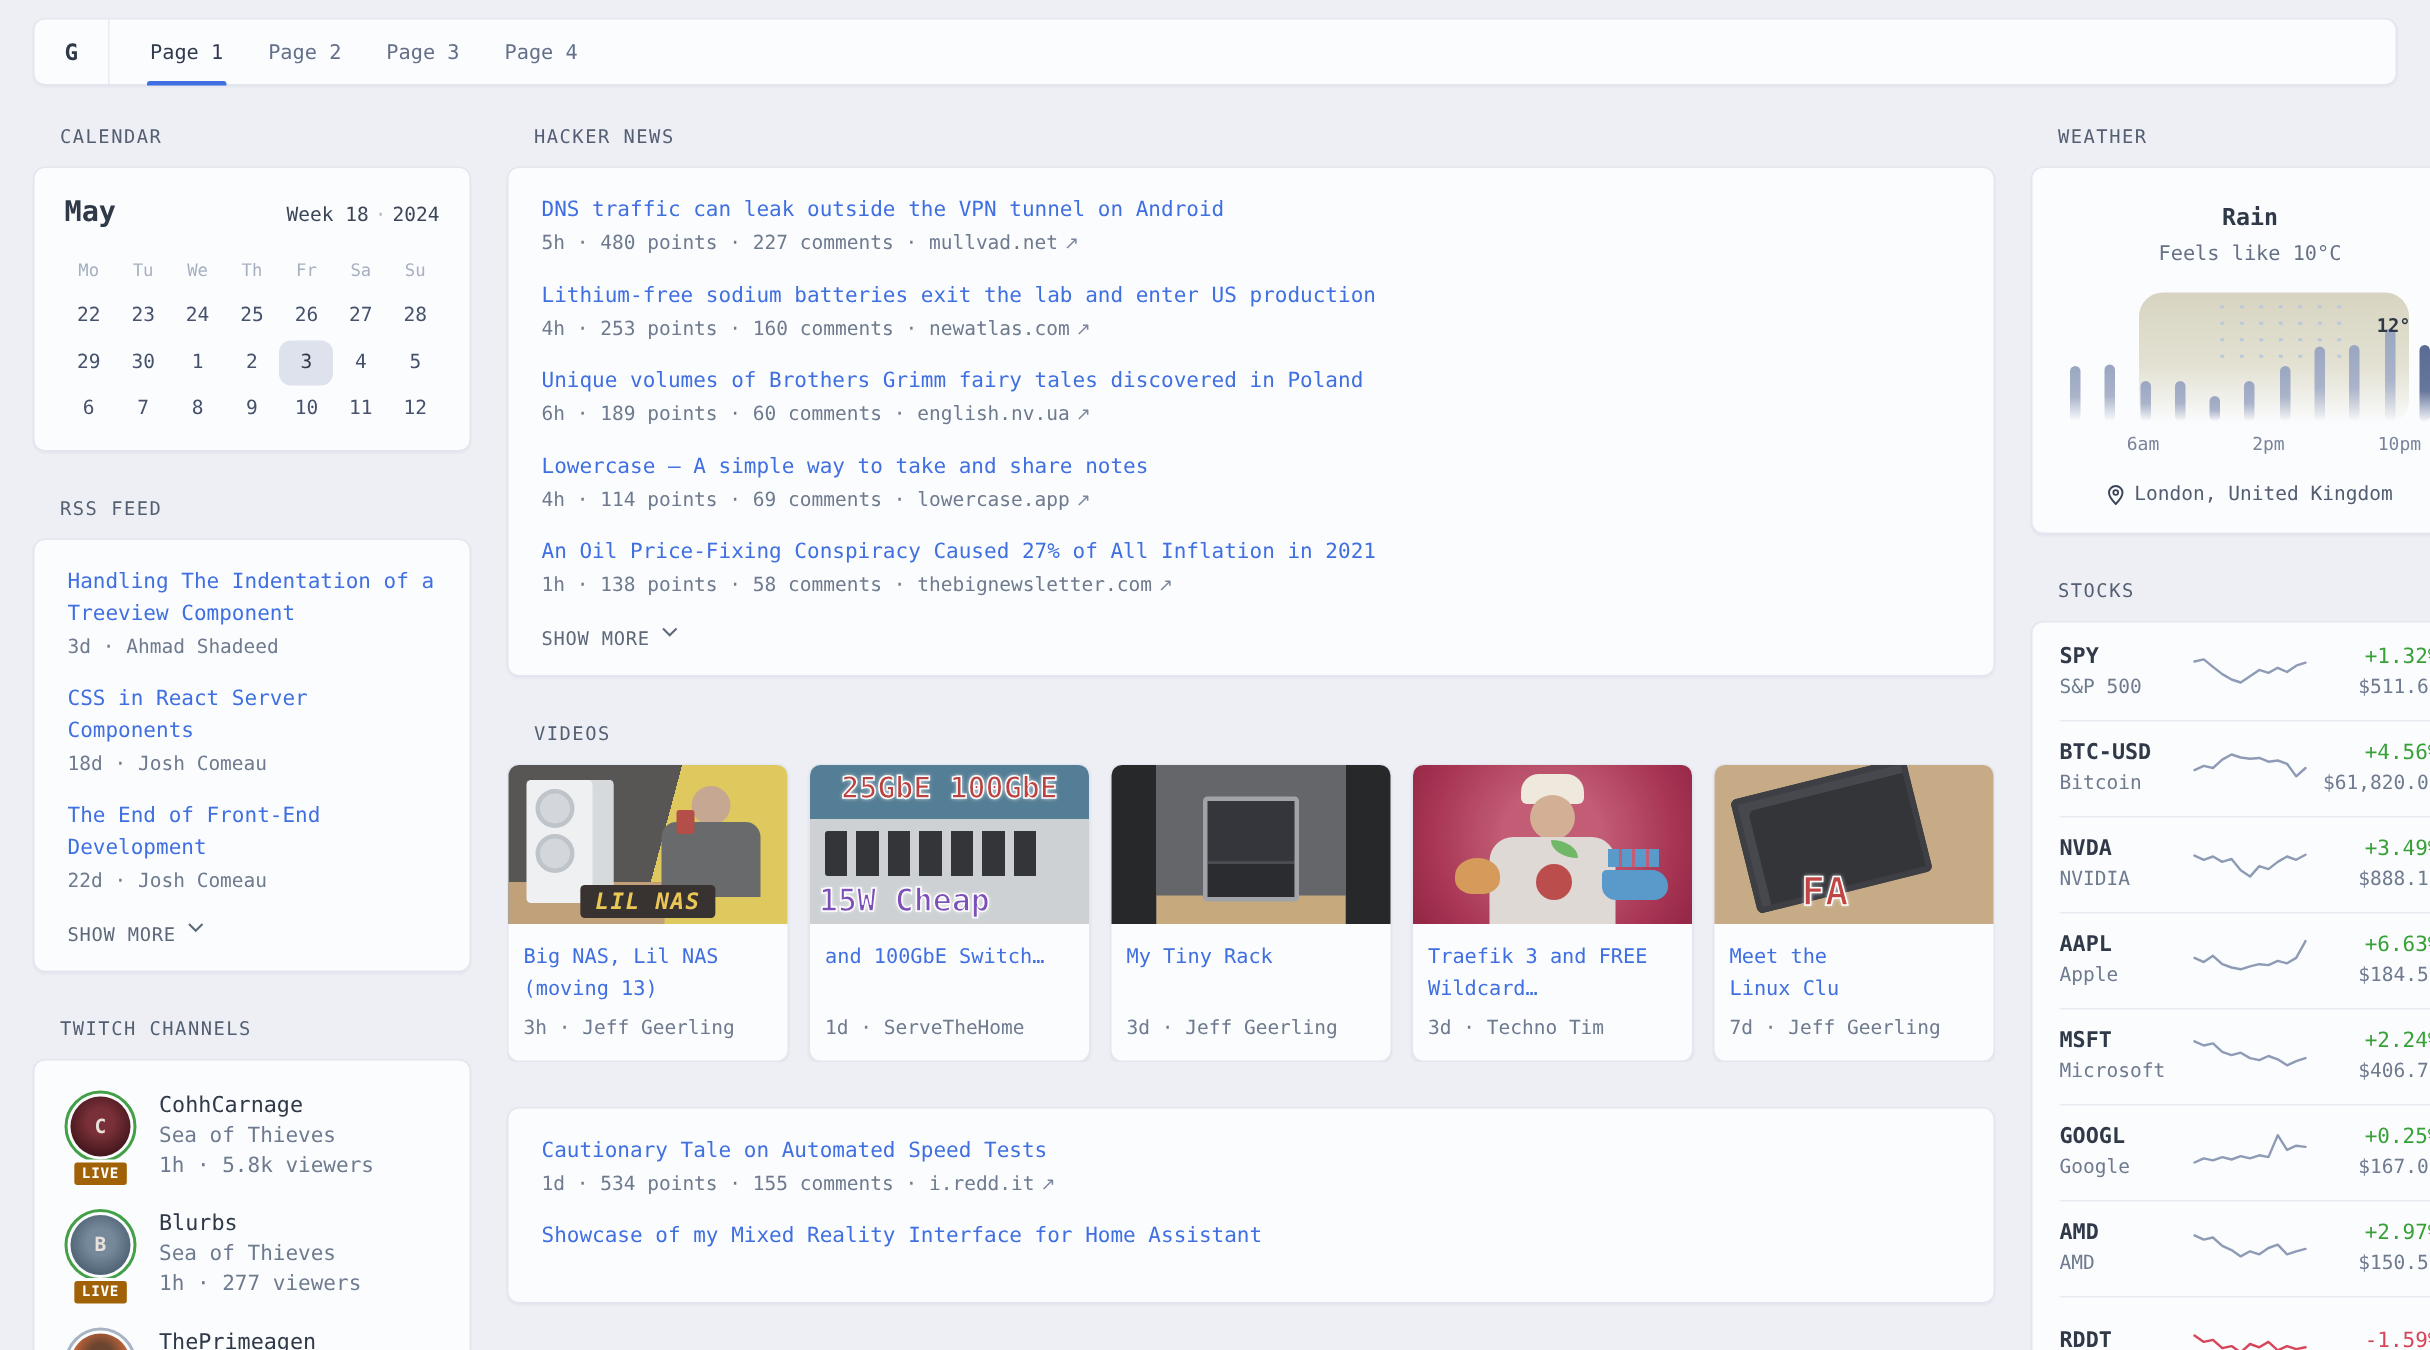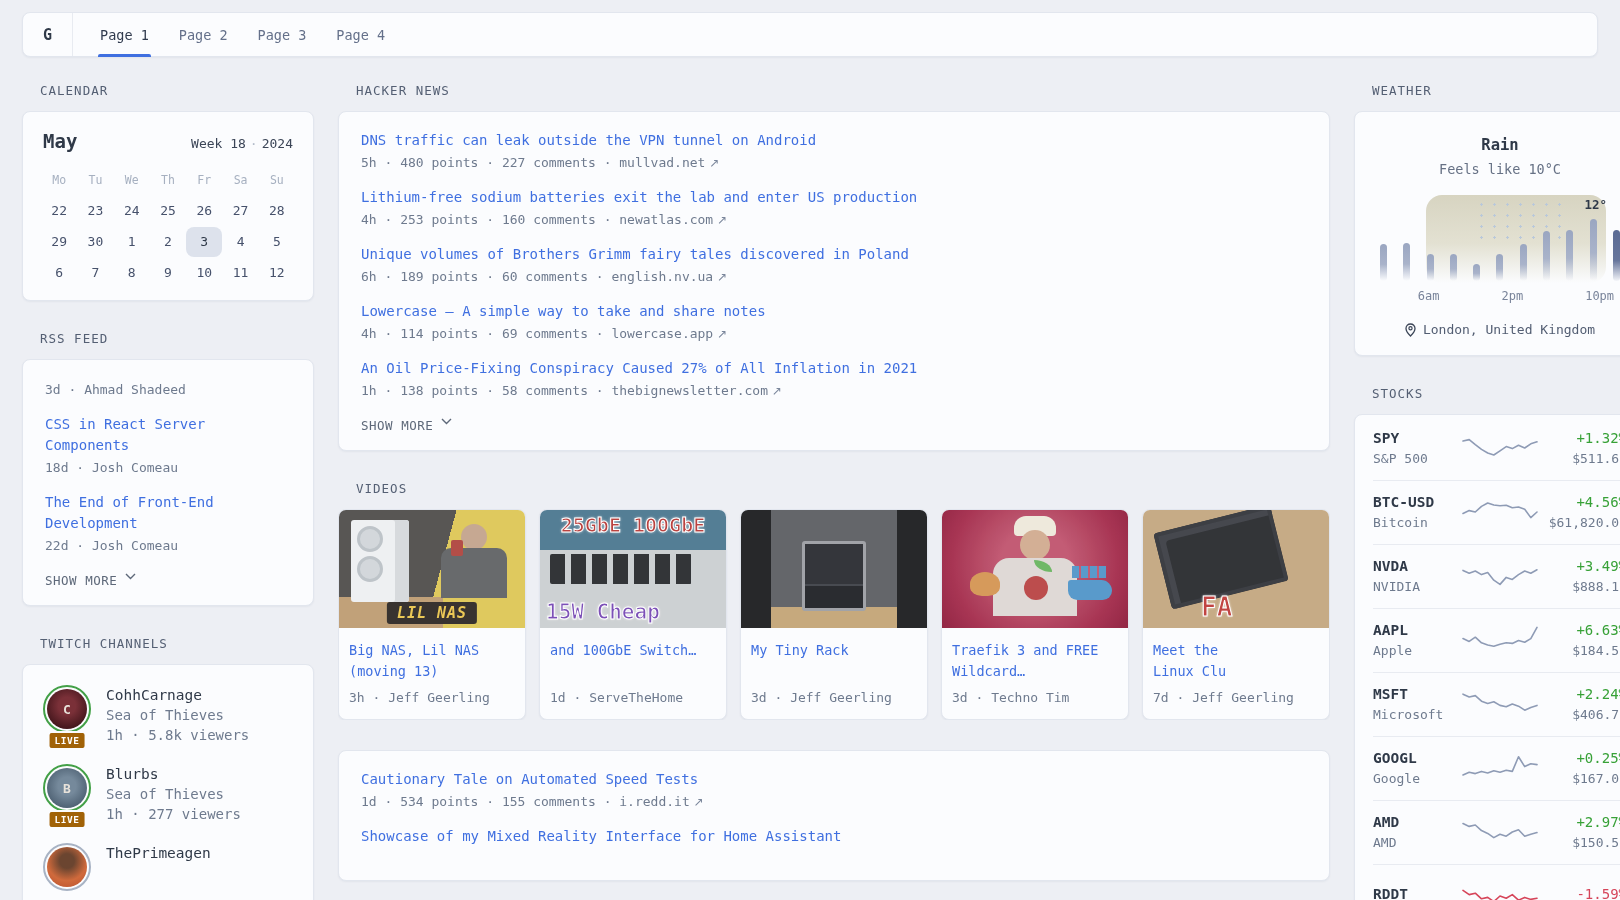--- a/index.html
+++ b/index.html
@@ -62,21 +62,21 @@
   .tw-live { position:absolute; left:50%; transform:translateX(-50%); bottom:-7px; background:#a16207; color:#fff;
              font-size:9.5px; font-weight:700; letter-spacing:.5px; padding:2px 5px; border-radius:4px;
              border:2px solid #fbfcfe; }
   .tw-name { font-size:14.5px; color:#2f3948; padding-top:2px; }
   .tw-sub { font-size:14px; color:#6e7a8e; margin-top:4px; }
 
   
   .vid-row { display:flex; gap:13px; overflow:hidden; }
   .vid-card { width:188px; flex:none; background:#fbfcfe; border:1px solid #e2e6ee; border-radius:8px;
               box-shadow:0 1px 2px rgba(25,39,70,.05); }
-  .thumb { height:118px; border-radius:7px 7px 0 0; position:relative; overflow:hidden;
+  .thumb { height:106px; border-radius:7px 7px 0 0; position:relative; overflow:hidden;
            filter:saturate(.8); opacity:.93;padding-left:44px; }
   .vid-body { padding:12px 10px 14px; }
   .vid-title { display:block; font-size:13.5px; line-height:1.55; color:#3f6fe0; min-height:43px; }
   .vid-meta { font-size:13px; color:#6e7a8e; margin-top:7px; white-space:nowrap; }
 
   
   .t1 { background:linear-gradient(105deg,#4c4a48 0 54%, #e3c736 54% 100%); }
   .t1 .wood { position:absolute; left:0; bottom:0; width:56%; height:26%; background:#c49a63; }
   .t1 .tower { position:absolute; left:12px; top:10px; width:58px; height:82px; background:#eef0f2; border-radius:3px;
                box-shadow:inset -14px 0 0 #d4d8dc; }
@@ -124,21 +124,21 @@
   .wx-feels { text-align:center; font-size:13.5px; color:#667185; margin-top:7px; }
   .wx-chart { position:relative; height:86px; margin:18px 6px 0; }
   .wx-band { position:absolute; top:0; bottom:-2px; border-radius:16px;
              background:linear-gradient(180deg,#d7d4c1 0%, #e3e1d2 55%, rgba(240,239,231,0) 100%); }
   .wx-dots { position:absolute; top:4px; height:44px;
              background-image:radial-gradient(#b9c8da 1.3px, transparent 1.4px); background-size:13px 11px; }
   .wx-bars { position:absolute; inset:0; display:flex; justify-content:space-between; align-items:flex-end; padding:0 3px; }
   .wbar { width:7px; border-radius:4px;
           background:linear-gradient(180deg,#9aa6c1 0%, #a9b3ca 55%, rgba(170,180,203,0) 100%); }
   .wbar.now { background:linear-gradient(180deg,#5b6b94 0%, #67769c 60%, rgba(103,118,156,.05) 100%); }
-  .wx-now-label { position:absolute; right:16px; top:2px; font-size:12.5px; font-weight:700; color:#2f3948; }
+  .wx-now-label { position:absolute; right:16px; top:14px; font-size:12.5px; font-weight:700; color:#2f3948; }
   .wx-hours { position:relative; height:16px; margin:8px 6px 0; }
   .wx-hour { position:absolute; transform:translateX(-50%); font-size:12px; color:#79849a; }
   .wx-loc { display:flex; justify-content:center; align-items:center; gap:7px; margin-top:17px;
             color:#525d72; font-size:13px; }
 
   
   .stocks { padding:2px 18px; }
   .stock-row { display:grid; grid-template-columns:1fr 88px 1fr; align-items:center; padding:12px 0 13px; }
   .stock-row + .stock-row { border-top:1px solid #e8ebf1; }
   .stk-sym { font-size:14.5px; font-weight:700; color:#2f3948; }
@@ -206,20 +206,21 @@
           <div class="cal-day">11</div>
           <div class="cal-day">12</div>
         </div>
       </div>
     </section>
 
     <section class="section">
       <div class="section-label">RSS FEED</div>
       <div class="card feed">
         <div class="feed-item">
+          <a class="feed-title">Handling The Indentation of a Treeview Component</a>
           <div class="feed-meta">3d · Ahmad Shadeed</div>
         </div>
         <div class="feed-item">
           <a class="feed-title">CSS in React Server Components</a>
           <div class="feed-meta">18d · Josh Comeau</div>
         </div>
         <div class="feed-item">
           <a class="feed-title">The End of Front-End Development</a>
           <div class="feed-meta">22d · Josh Comeau</div>
         </div>

